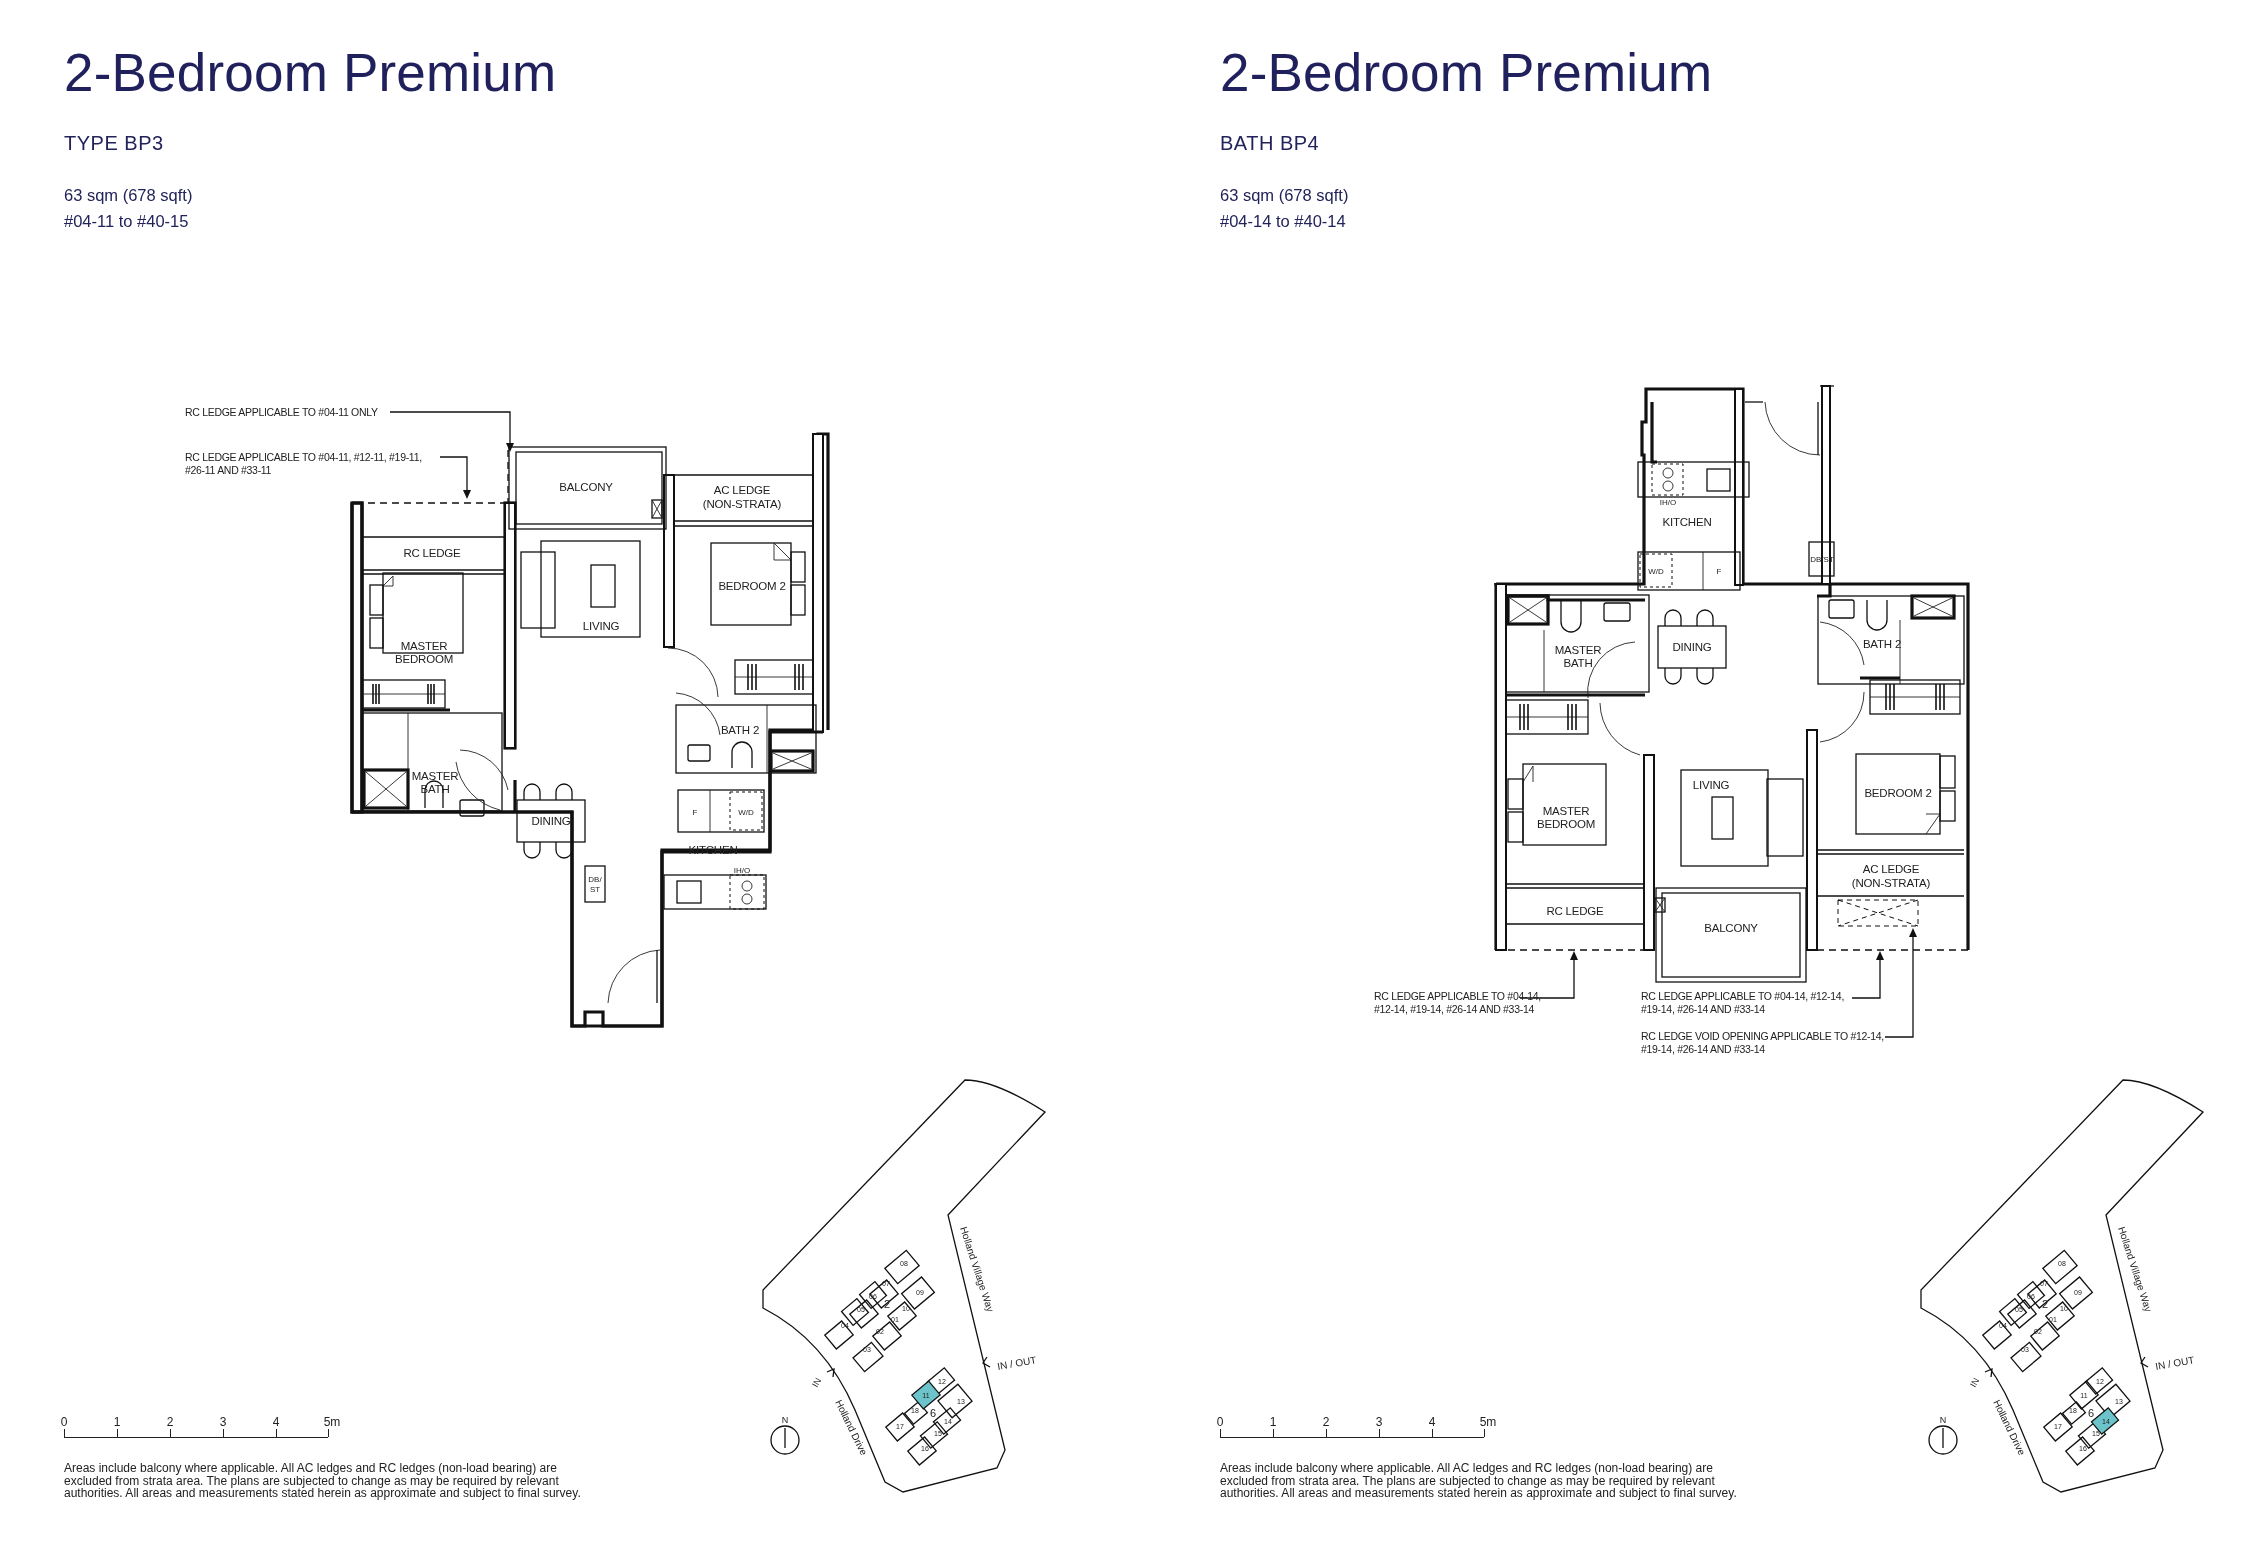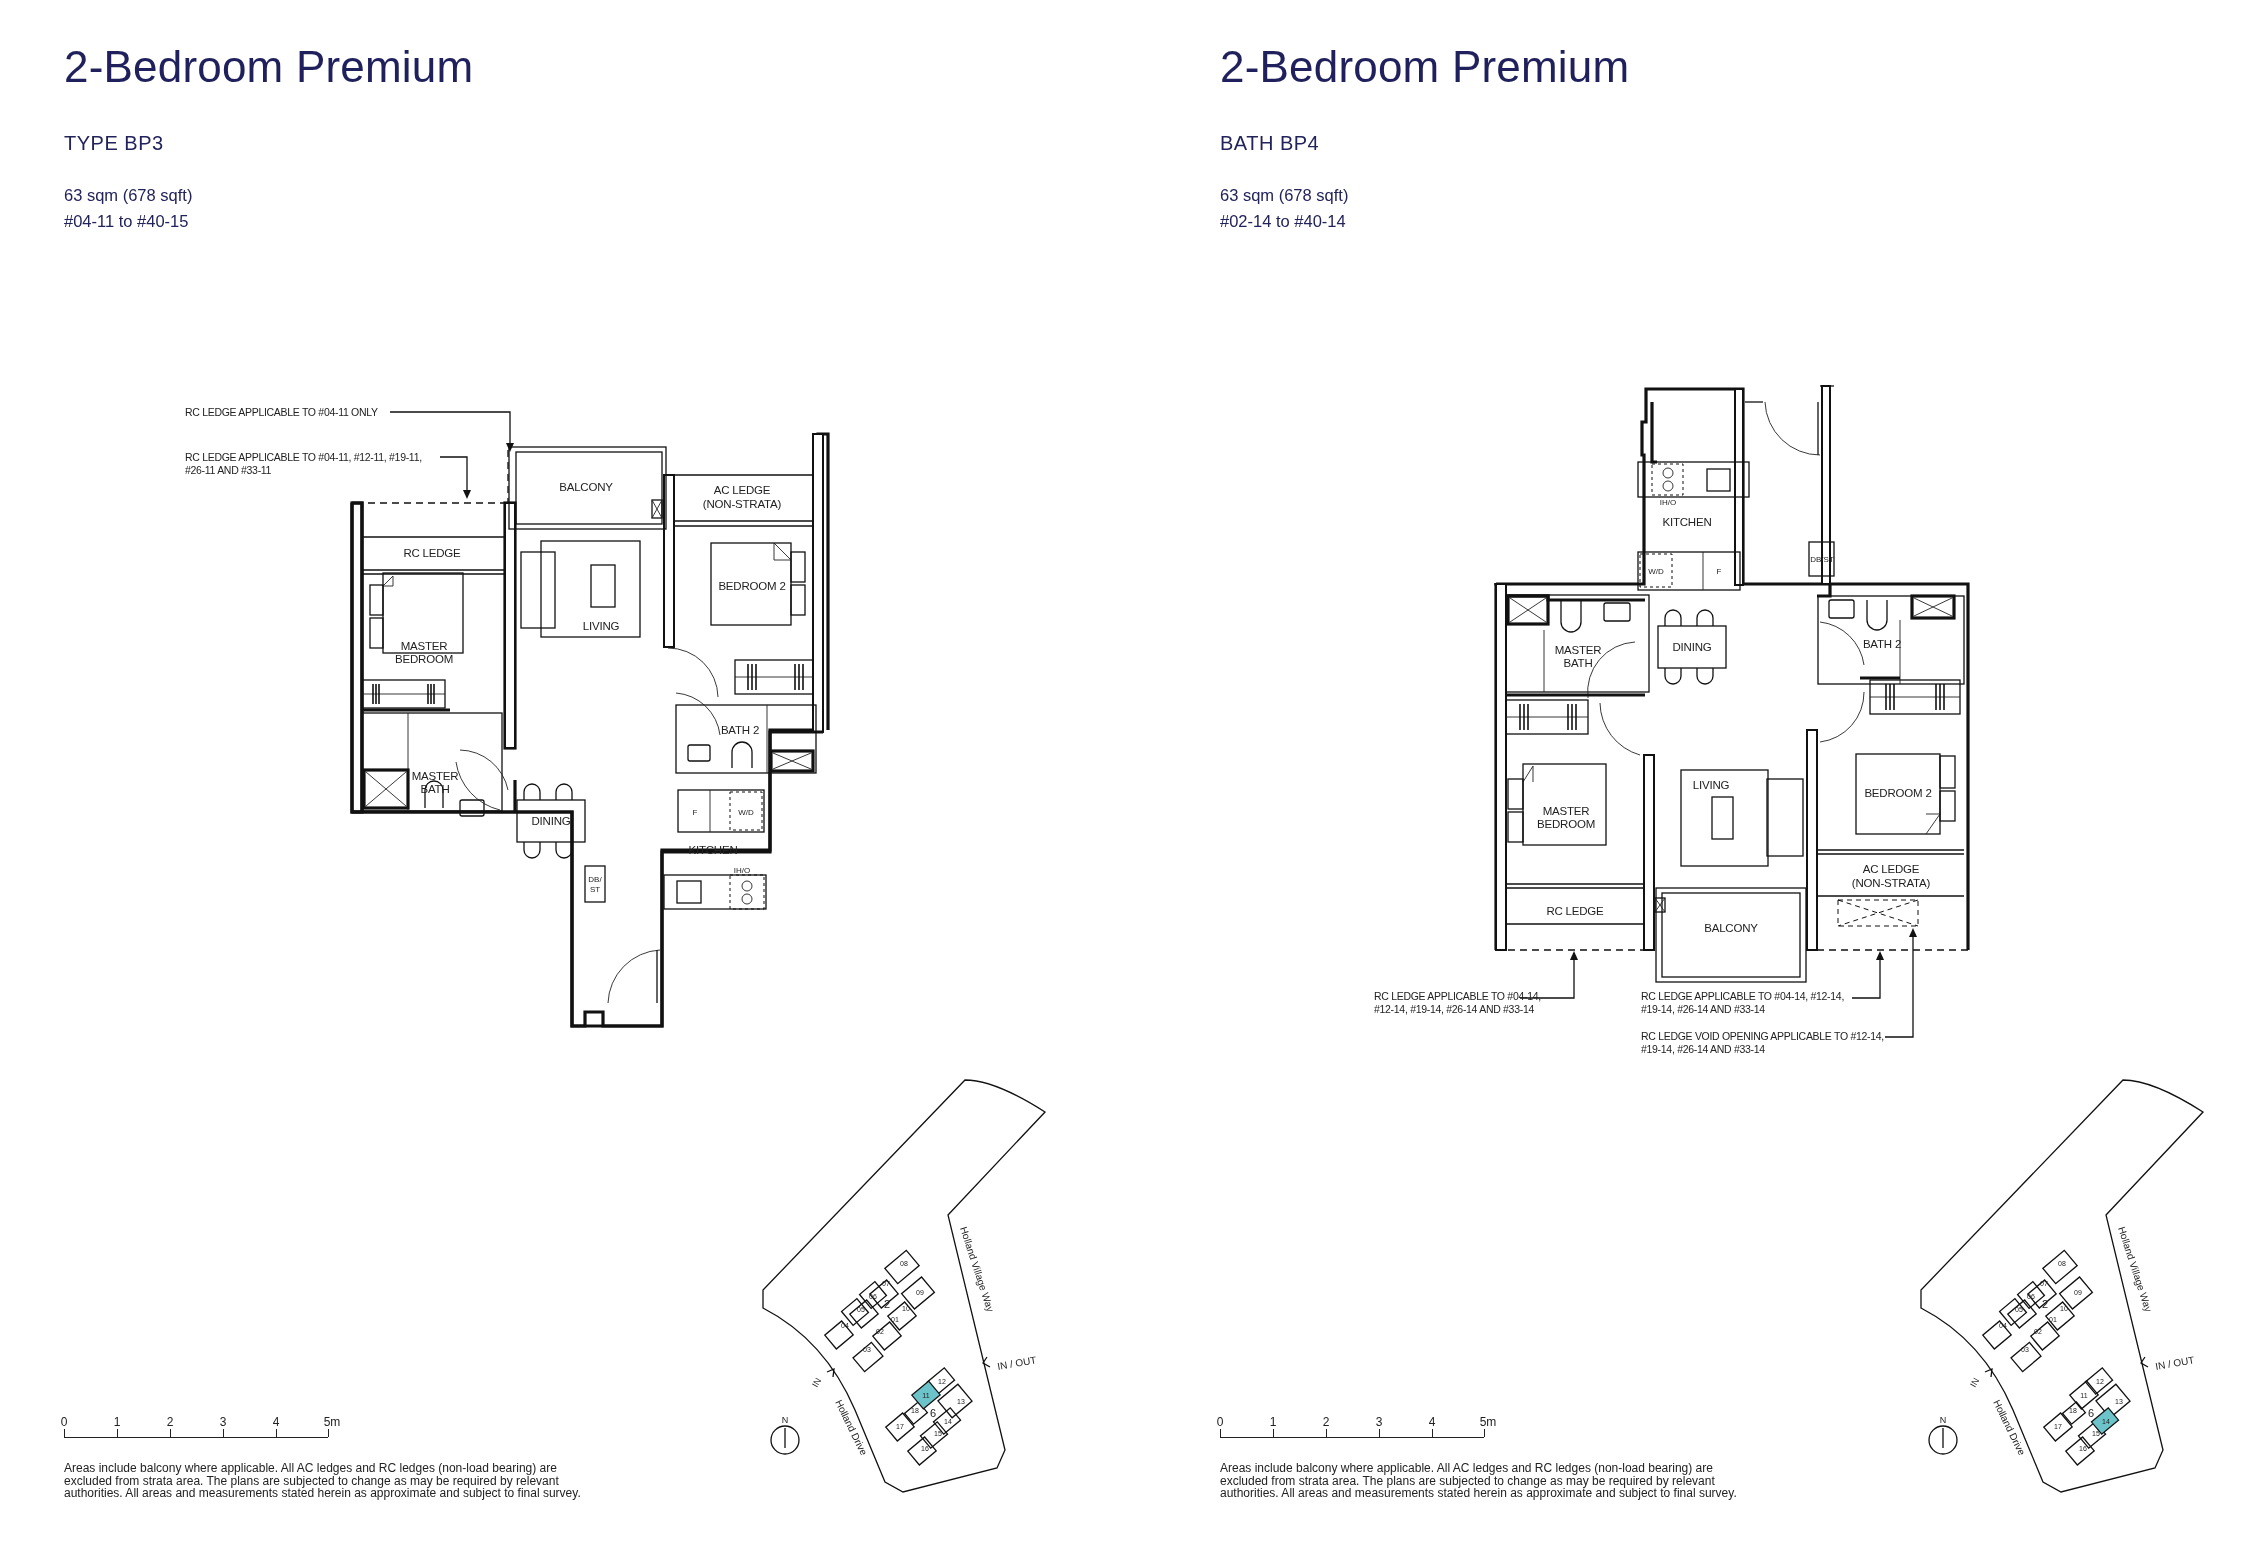--- a/index.html
+++ b/index.html
@@ -1,21 +1,21 @@
 <!DOCTYPE html>
 <html><head>
 <meta charset="utf-8">
 <style>
   html, body { margin:0; padding:0; background:#ffffff; }
   body { width:2258px; height:1558px; position:relative; overflow:hidden;
          font-family:"Liberation Sans", "DejaVu Sans", sans-serif; color:#22235a; }
   .panel { position:absolute; top:0; width:1129px; height:1558px; }
   .panel.left { left:0; }
   .panel.right { left:1158px; }
-  .title { position:absolute; left:64px; top:42px; font-size:44px; font-weight:500;
+  .title { position:absolute; left:64px; top:42px; font-size:53px; font-weight:500;
            color:#1f205c; letter-spacing:0.2px; margin:0; }
   .type { position:absolute; left:64px; top:132px; font-size:20px; color:#22235a; letter-spacing:0.5px; }
   .area { position:absolute; left:64px; top:186px; font-size:16.5px; color:#22235a; }
   .units { position:absolute; left:64px; top:212px; font-size:16.5px; color:#22235a; }
   svg { position:absolute; overflow:visible; }
   .wall { fill:none; stroke:#111; stroke-width:3.2; }
   .thin { fill:none; stroke:#111; stroke-width:1.3; }
   .hair { fill:none; stroke:#222; stroke-width:0.9; }
   .dash { fill:none; stroke:#111; stroke-width:1.3; stroke-dasharray:7 5; }
   .rl { font-family:"Liberation Sans", sans-serif; font-size:11.5px; fill:#222; text-anchor:middle; letter-spacing:-0.2px; }
@@ -240,21 +240,21 @@
     <div class="scale-tick" style="left:214px"></div>
       <div class="scale-tick" style="left:266px"></div>
   </div>
   <div class="disclaimer">Areas include balcony where applicable. All AC ledges and RC ledges (non-load bearing) are excluded from strata area. The plans are subjected to change as may be required by relevant authorities. All areas and measurements stated herein as approximate and subject to final survey.</div>
 </section>
 
 <section class="panel right">
   <h1 class="title" style="left:62px">2-Bedroom Premium</h1>
   <div class="type" style="left:62px">BATH BP4</div>
   <div class="area" style="left:62px">63 sqm (678 sqft)</div>
-  <div class="units" style="left:62px">#02-14 to #40-14</div>
+  <div class="units" style="left:62px">#04-14 to #40-14</div>
 
   <svg style="left:0;top:0" width="1100" height="1100" viewBox="1158 0 1100 1100">
 
     <polyline class="wall" points="1496,583 1496,584 1644,584 1644,455 1642,455 1642,422 1646,422 1646,389 1743,389 1743,584 1968,584 1968,950"></polyline>
     <polyline class="wall" points="1496,583 1496,950"></polyline>
     <polyline class="wall" points="1652,402 1652,462 1657,462"></polyline>
     <rect x="1735" y="389" width="8" height="196" fill="#fff" stroke="#111" stroke-width="2"></rect>
     <polyline class="thin" points="1743,389 1743,395"></polyline>
 
     <line class="thin" x1="1745" y1="402" x2="1763" y2="402"></line>

